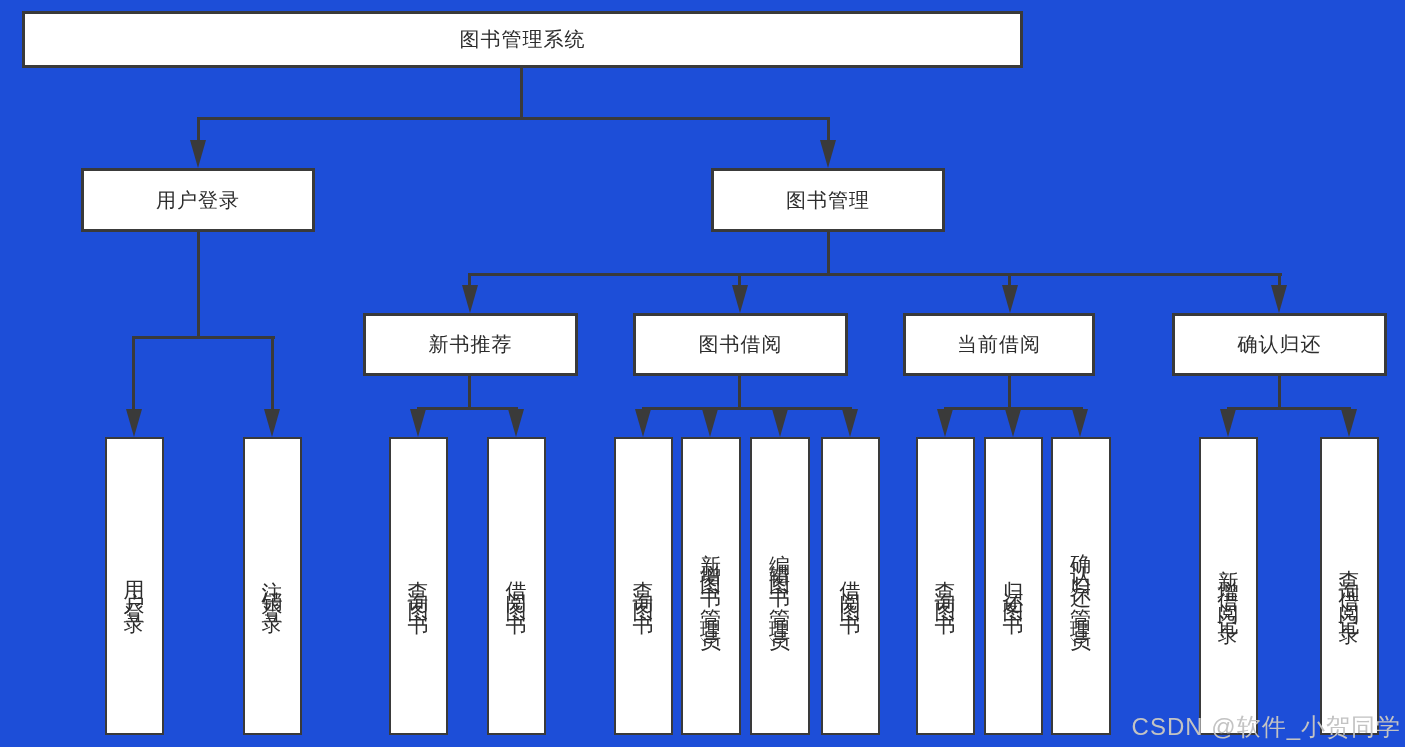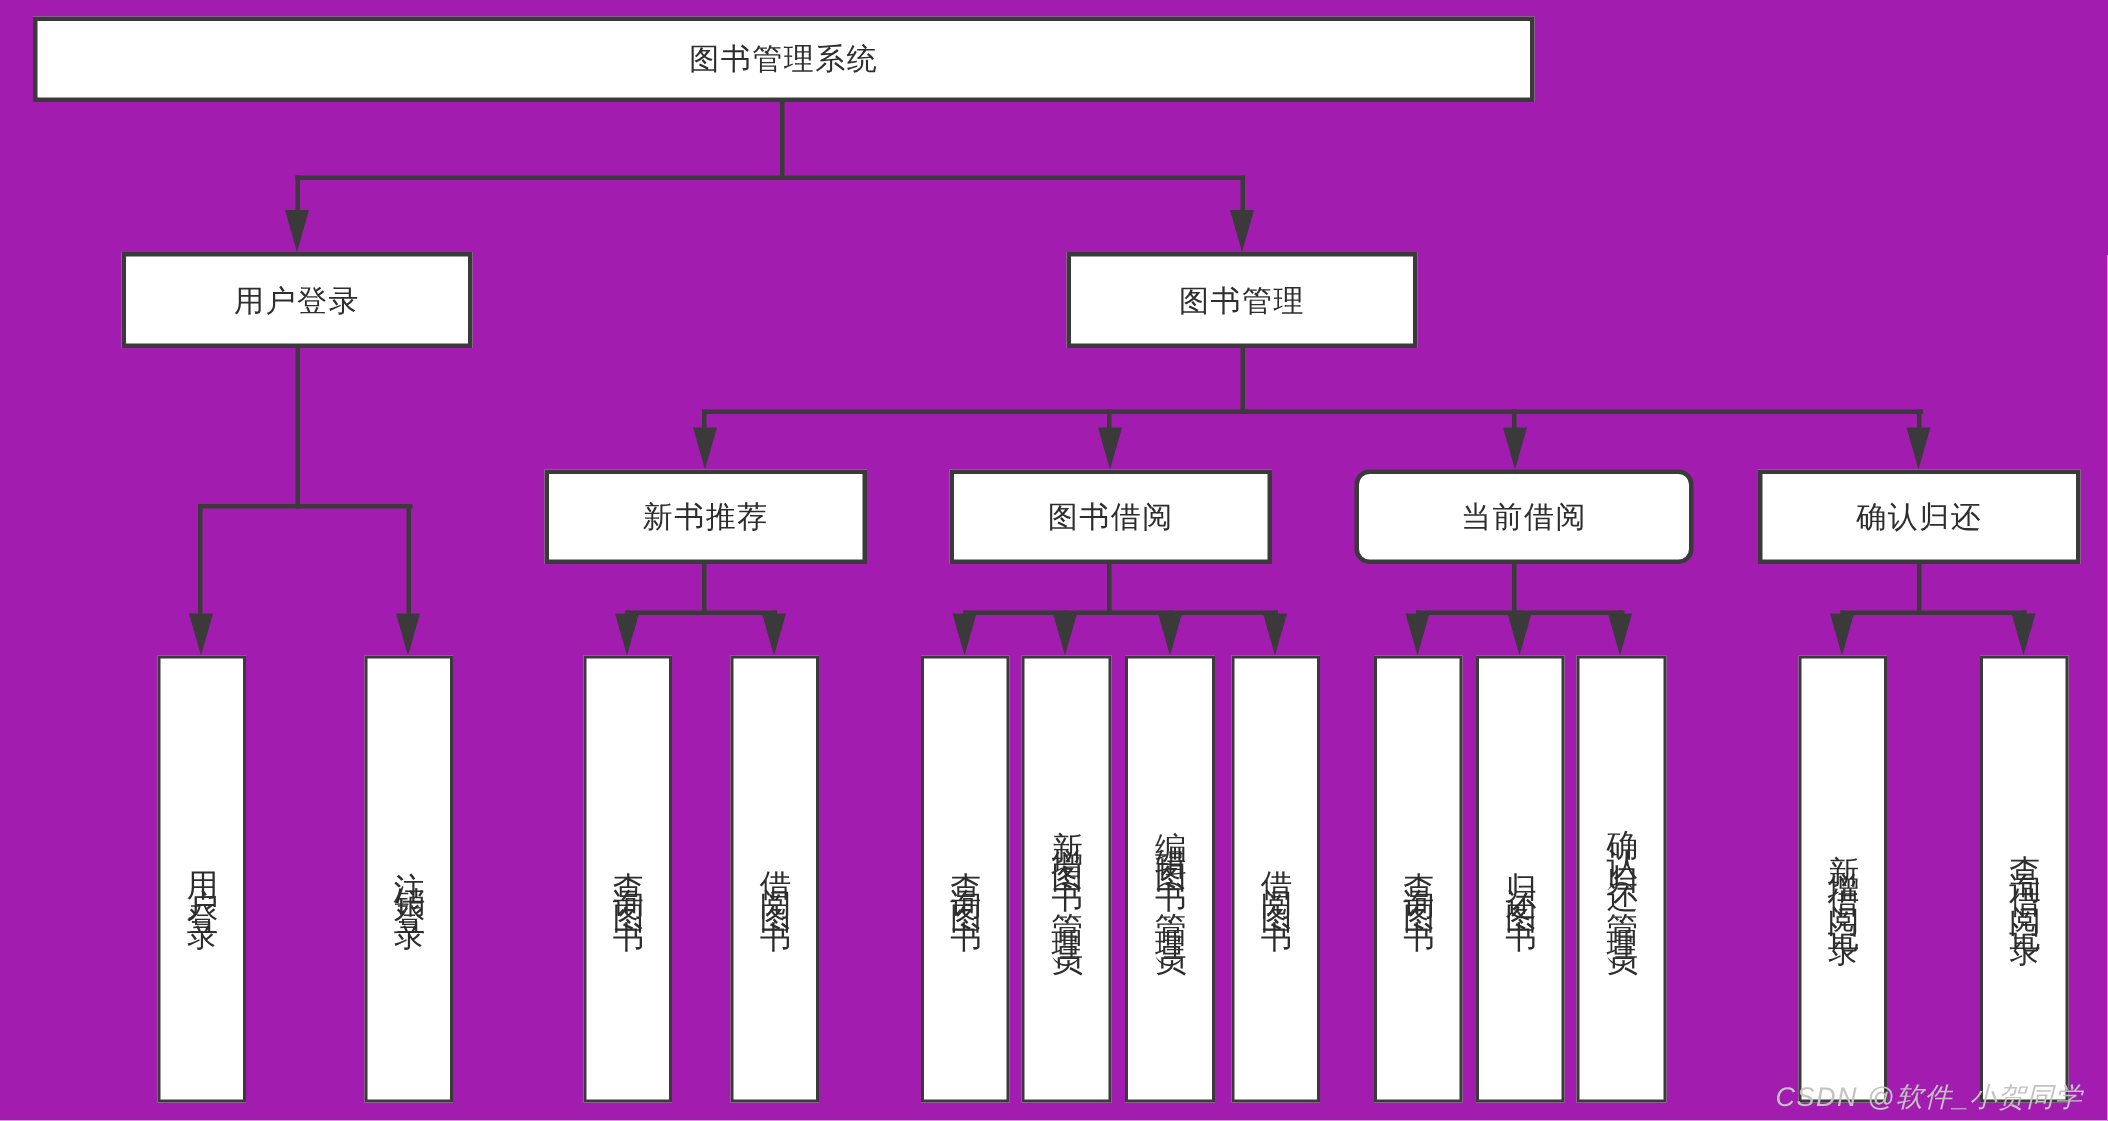--- a/index.html
+++ b/index.html
@@ -1,17 +1,17 @@
 <!DOCTYPE html>
 <html><head>
 <meta charset="utf-8">
 <style>
   html,body{margin:0;padding:0;background:#ffffff;}
   #canvas{
-    position:relative;width:1405px;height:747px;background:#a21caf;
+    position:relative;width:1405px;height:747px;background:#1d4ed8;
     font-family:"Liberation Sans",sans-serif;overflow:hidden;
   }
   .box{
     position:absolute;border:3px solid #3a3a3a;background:#ffffff;
     display:flex;align-items:center;justify-content:center;
     color:#2d2d2d;font-size:20px;box-sizing:border-box;letter-spacing:1px;
   }
   .leaf{border-width:2px;}
   .leaf span{
     writing-mode:vertical-rl;text-orientation:mixed;
@@ -19,22 +19,22 @@
   }
   .hline,.vline{position:absolute;background:#3a3a3a;}
   .hline{height:3px;}
   .vline{width:3px;}
   .arrow{
     position:absolute;width:0;height:0;
     border-left:8px solid transparent;border-right:8px solid transparent;
     border-top:28px solid #3a3a3a;
   }
   .watermark{
-    position:absolute;right:16px;bottom:4px;
-    color:#c3c3c3;font-size:18px;letter-spacing:1px;font-style:italic;
+    position:absolute;right:4px;bottom:4px;
+    color:#c3c3c3;font-size:24px;letter-spacing:1px;
   }
 </style>
 </head>
 <body>
 
 <div id="canvas">
 
   <div class="box" style="left:22px;top:11px;width:1001px;height:57px;">
     <span>图书管理系统</span>
   </div>
@@ -70,21 +70,21 @@
   <div class="arrow" style="left:1002px;top:285px;"></div>
   <div class="vline" style="left:1278px;top:273px;height:16px;"></div>
   <div class="arrow" style="left:1271px;top:285px;"></div>
 
   <div class="box" style="left:363px;top:313px;width:215px;height:63px;">
     <span>新书推荐</span>
   </div>
   <div class="box" style="left:633px;top:313px;width:215px;height:63px;">
     <span>图书借阅</span>
   </div>
-  <div class="box" style="left:903px;top:313px;width:226px;height:63px;border-radius:10px;">
+  <div class="box" style="left:903px;top:313px;width:192px;height:63px;">
     <span>当前借阅</span>
   </div>
   <div class="box" style="left:1172px;top:313px;width:215px;height:63px;">
     <span>确认归还</span>
   </div>
 
   <div class="vline" style="left:468px;top:376px;height:34px;"></div>
   <div class="hline" style="left:417px;top:407px;width:101px;"></div>
   <div class="vline" style="left:417px;top:407px;height:10px;"></div>
   <div class="arrow" style="left:410px;top:409px;"></div>

